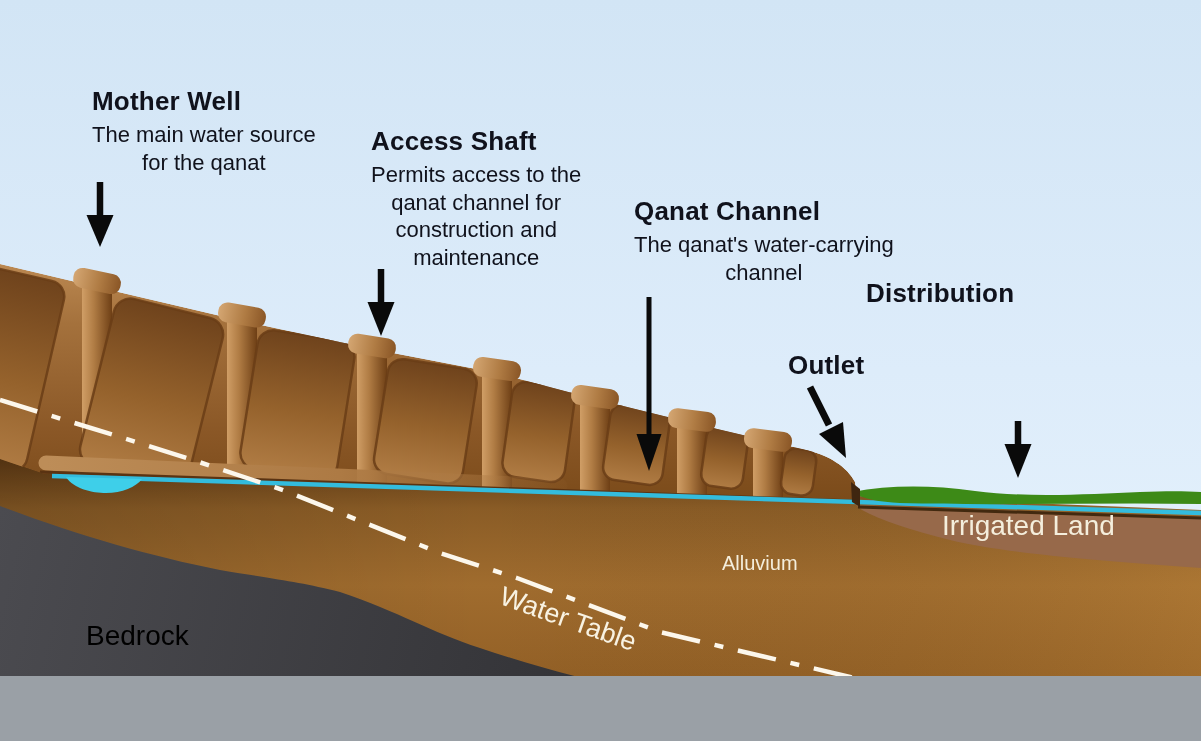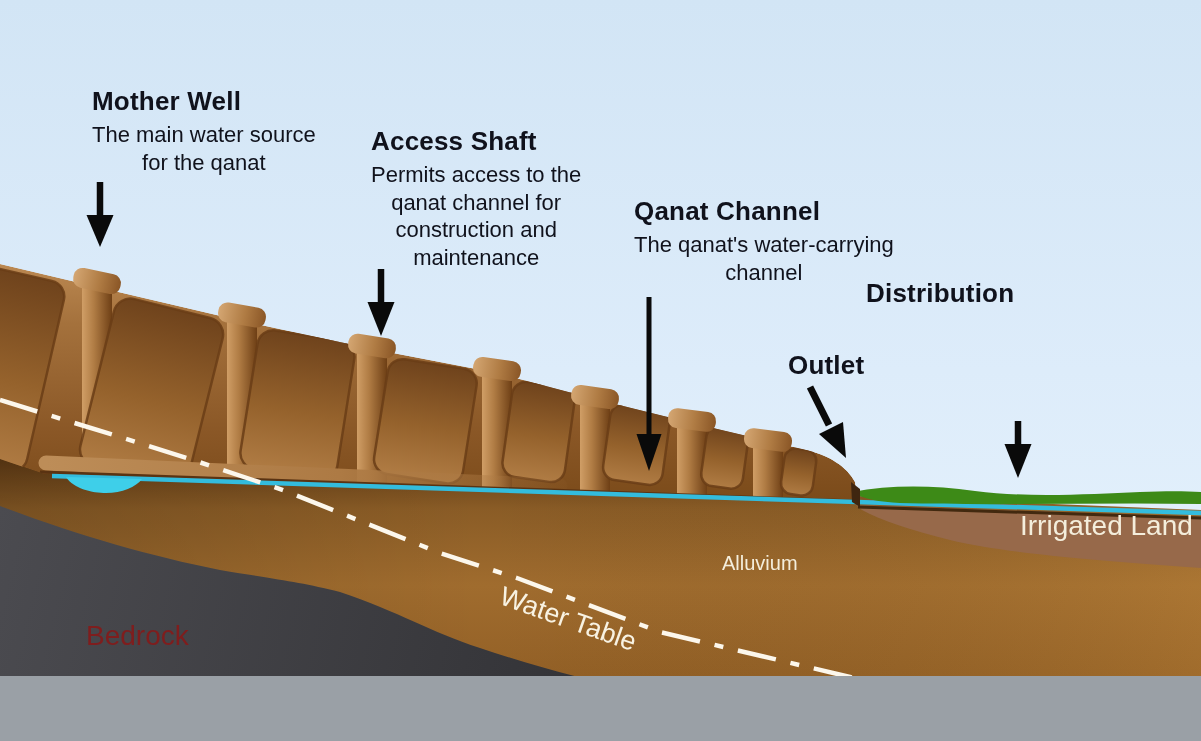--- a/index.html
+++ b/index.html
@@ -6,21 +6,21 @@
   #canvas{
     position:relative;width:1201px;height:676px;overflow:hidden;
     font-family:"Liberation Sans",sans-serif;
   }
   #terrain{position:absolute;left:0;top:0;}
   .callout{position:absolute;color:#10121c;}
   .label-heading{font-size:26px;font-weight:600;letter-spacing:.2px;margin:0 0 4px 0;}
   .label-body{font-size:22px;font-weight:400;line-height:1.26;white-space:pre-line;text-align:center;}
   .ground-label{position:absolute;font-size:28px;font-weight:400;}
   .light{color:#f4eedc;}
-  .white{color:#7f1d1d;}
+  .white{color:#000000;}
   #water-table-label{transform:rotate(19.5deg);transform-origin:left top;color:#f8f2e2;}
 </style>
 </head>
 <body>
 
 <div id="canvas">
 
   <svg id="terrain" width="1201" height="741" viewBox="0 0 1201 741">
     <defs>
       <linearGradient id="skyGrad" x1="0" y1="0" x2="0" y2="1">
@@ -196,18 +196,18 @@
   </div>
 
   <div class="callout" style="left:765px;top:350px;margin-left:23px;">
     <div class="label-heading">Outlet</div>
   </div>
 
   <div class="callout" style="left:866px;top:278px;">
     <div class="label-heading">Distribution</div>
   </div>
 
-  <div class="ground-label light" style="left:1020px;top:510px;">Irrigated Land</div>
+  <div class="ground-label light" style="left:942px;top:510px;">Irrigated Land</div>
   <div class="ground-label light" style="left:722px;top:552px;font-size:20px;">Alluvium</div>
   <div class="ground-label" id="water-table-label" style="left:506px;top:581px;font-size:27px;">Water Table</div>
   <div class="ground-label white" style="left:86px;top:620px;">Bedrock</div>
 
 </div>
 
 </body></html>

